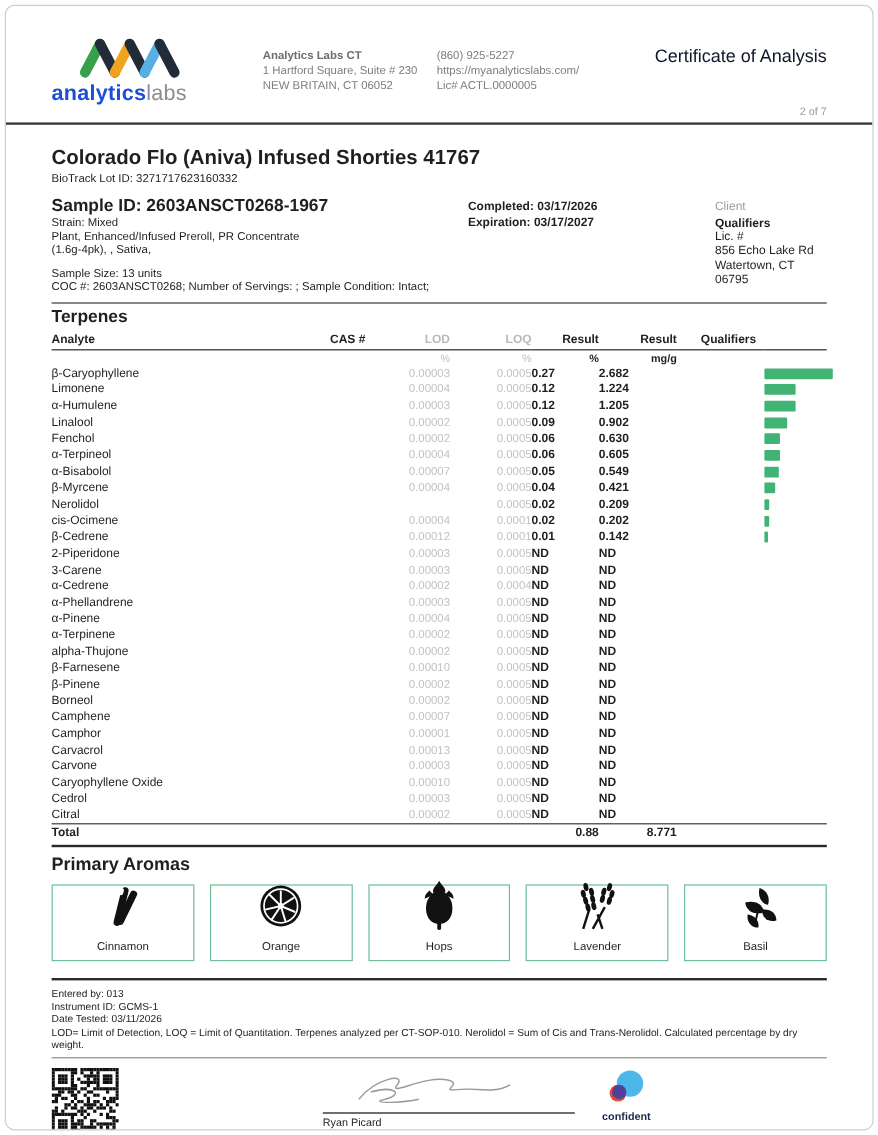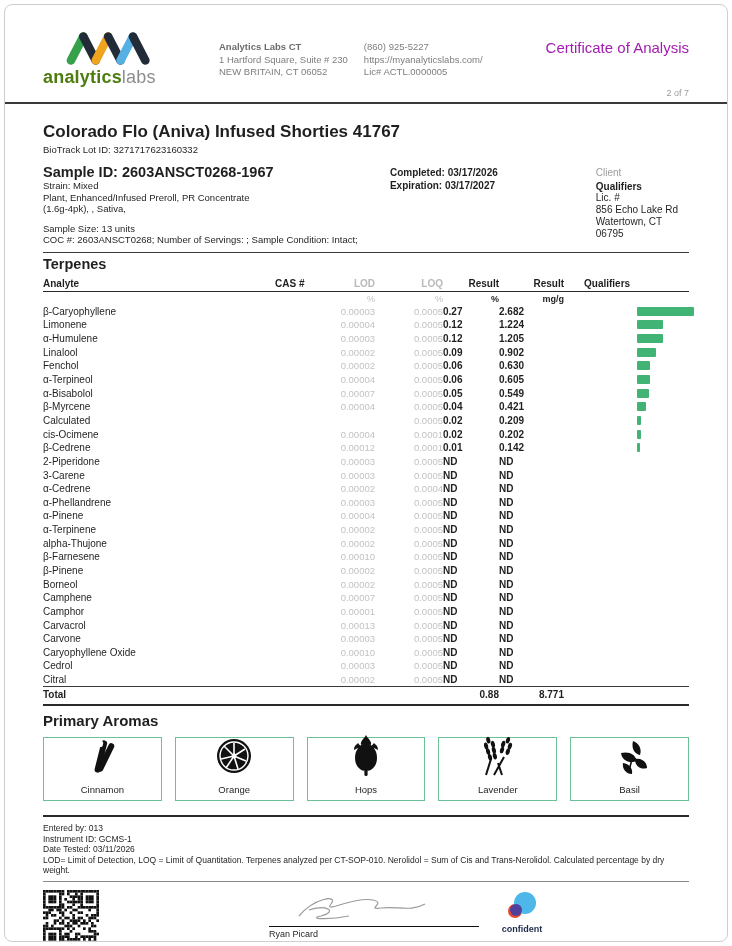--- a/index.html
+++ b/index.html
@@ -5,27 +5,27 @@
   html,body{margin:0;padding:0;background:#fff;}
   body{width:732px;height:946px;font-family:"Liberation Sans",sans-serif;color:#1f1f1f;position:relative;}
   .page{position:absolute;inset:4px;border:1px solid #c9d0ca;border-radius:8px;overflow:hidden;background:#fff;}
   .content{padding:0 38px;}
 
   
   .hdr{display:flex;align-items:flex-start;padding:22px 38px 0 38px;}
   .logo-block{width:150px;}
   .logo-zigzag{display:block;margin-left:18px;}
   .logo-word{font-size:18px;font-weight:bold;letter-spacing:.2px;margin-top:-2px;}
-  .logo-word .g{color:#4d7c0f;}
+  .logo-word .g{color:#1d4ed8;}
   .logo-word .l{color:#8d8d8d;font-weight:normal;}
   .lab-info{font-size:9.5px;line-height:12.5px;color:#7d7d7d;margin-left:26px;padding-top:14px;}
   .lab-info .nm{font-weight:bold;color:#6d6d6d;}
   .lab-contact{font-size:9.5px;line-height:12.5px;color:#7d7d7d;margin-left:16px;padding-top:14px;}
   .coa-right{margin-left:auto;text-align:right;padding-top:12px;}
-  .coa-title{font-size:15px;color:#a21caf;}
+  .coa-title{font-size:15px;color:#0f172a;}
   .coa-page{font-size:9px;color:#9a9a9a;margin-top:32px;}
   .hdr-rule{border:0;border-top:2px solid #3a3a3a;margin:4px 0 0 0;}
 
   
   .sample-wrap{display:flex;padding-top:8px;}
   .s-left{width:360px;}
   .p-title{font-size:17px;font-weight:bold;line-height:20px;}
   .biotrack{font-size:9.5px;margin-top:2px;}
   .sid{font-size:14.5px;font-weight:bold;margin-top:1px;}
   .s-small{font-size:9.5px;line-height:11.5px;}
@@ -237,21 +237,21 @@
           <div class="an">β-Myrcene</div>
           <div class="lv"></div>
           <div class="lv">0.00004</div>
           <div class="lv">0.0005</div>
           <div class="rv">0.04</div>
           <div class="rv">0.421</div>
           <div></div>
           <div class="barcell" style="width:9px;background:#41b375"></div>
         </div>
         <div class="trow">
-          <div class="an">Calculated</div>
+          <div class="an">Nerolidol</div>
           <div class="lv"></div>
           <div class="lv"></div>
           <div class="lv">0.0005</div>
           <div class="rv">0.02</div>
           <div class="rv">0.209</div>
           <div></div>
           <div class="barcell" style="width:4px;background:#41b375"></div>
         </div>
         <div class="trow">
           <div class="an">cis-Ocimene</div>

